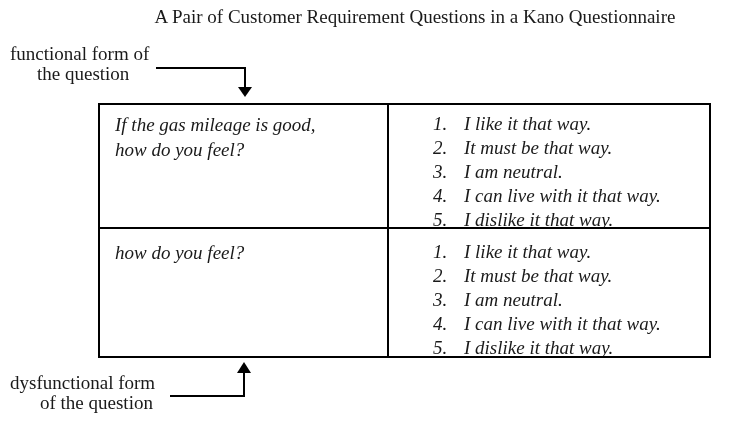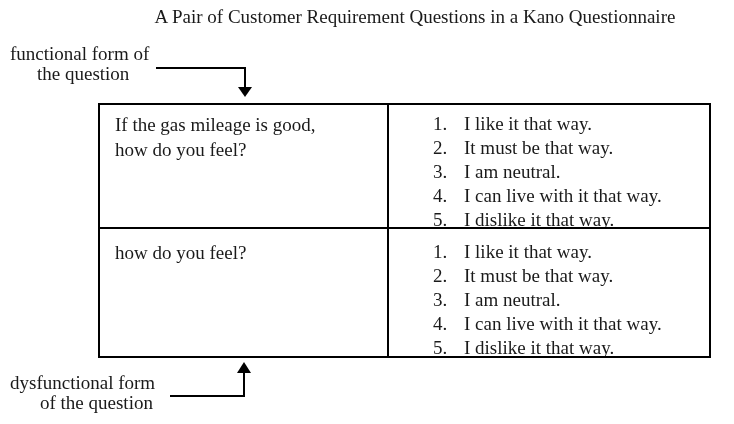--- a/index.html
+++ b/index.html
@@ -39,20 +39,21 @@
     left: 98px;
     top: 103px;
     width: 613px;
     height: 255px;
     box-sizing: border-box;
     border: 2px solid #000000;
     display: grid;
     grid-template-columns: 289px 1fr;
     grid-template-rows: 124px 1fr;
     background: #ffffff;
+    font-style: italic;
   }
   .cell { box-sizing: border-box; overflow: hidden; }
   .q-cell {
     border-right: 2px solid #000000;
     font-size: 19px;
     line-height: 25px;
     padding: 7px 6px 0 15px;
   }
   .q-cell.r2 { padding-top: 11px; }
   .o-cell {

